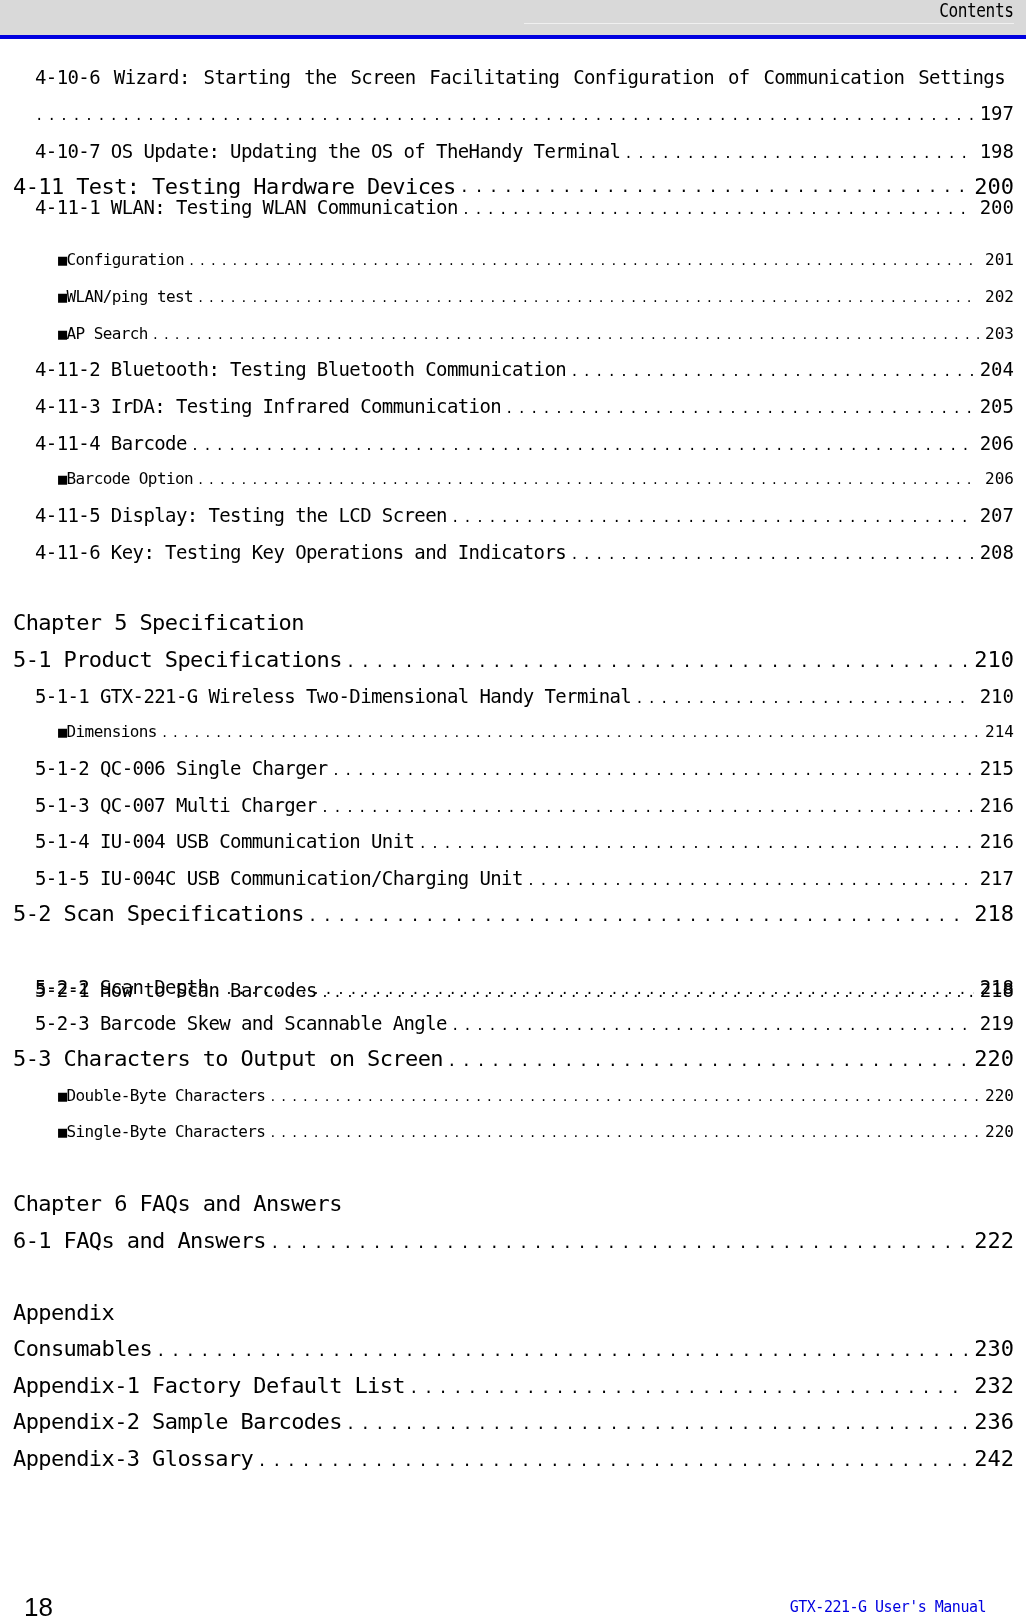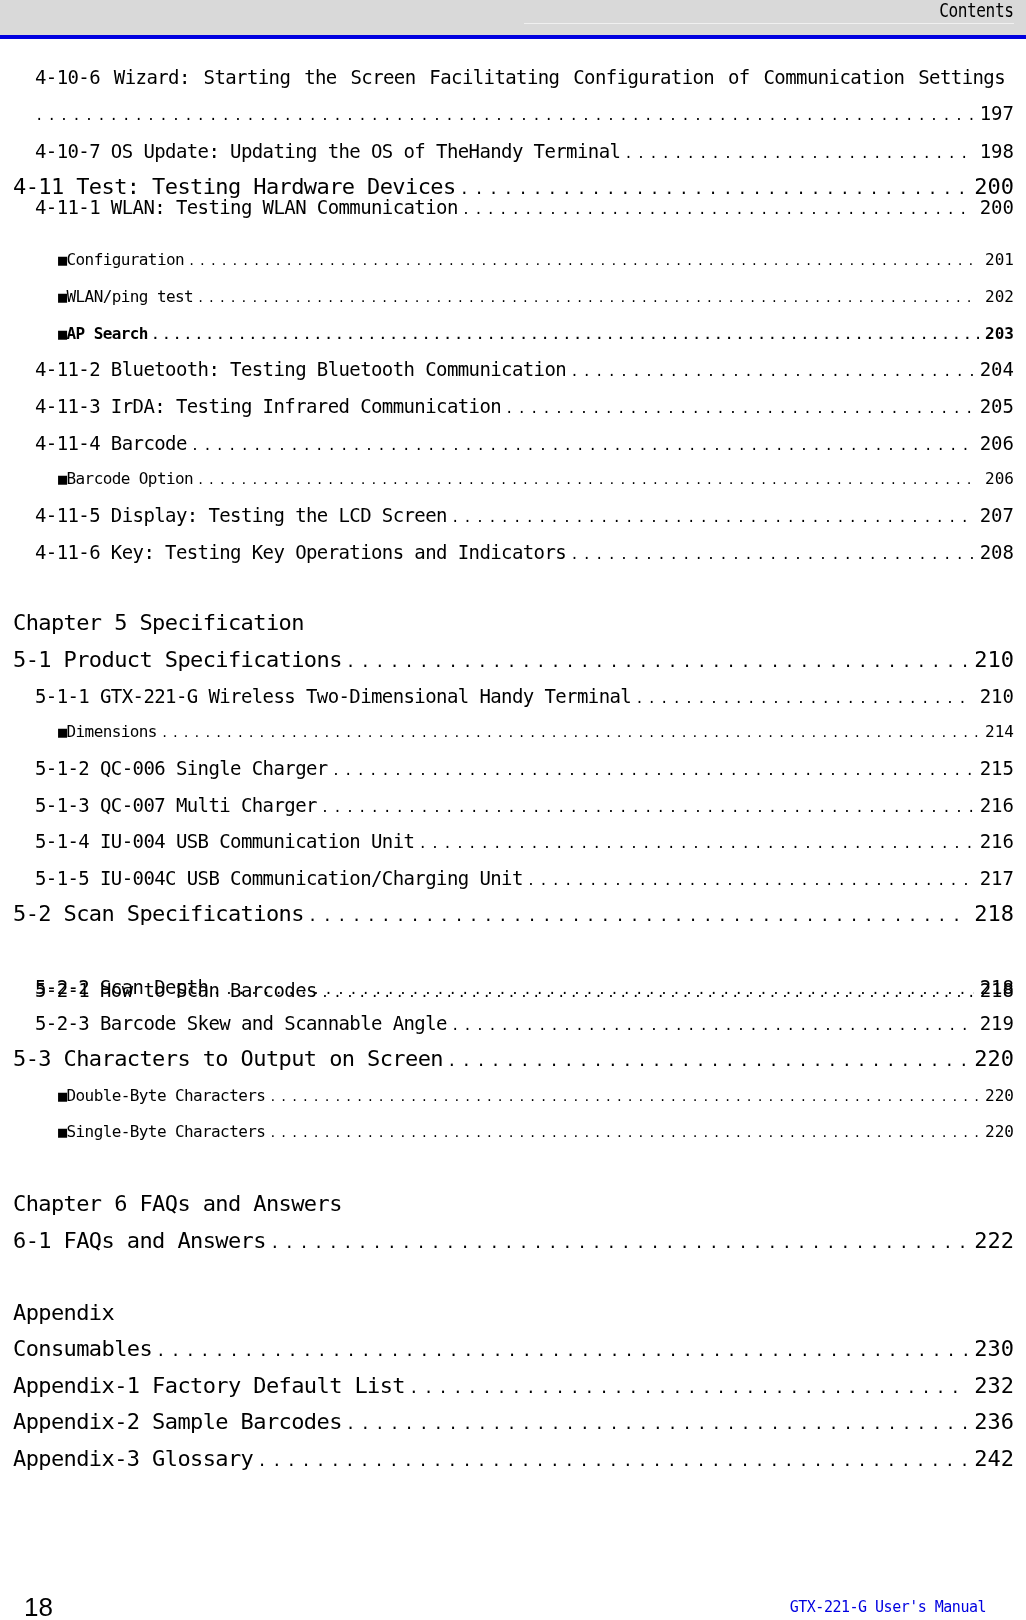--- a/index.html
+++ b/index.html
@@ -127,21 +127,21 @@
     <span class="dots" style="margin-left:0;"></span>
     <span class="page">197</span>
   </div>
 
   <div class="row lvl2" style="top:140px;">
     <span class="label">4-10-7 OS Update: Updating the OS of TheHandy Terminal</span>
     <span class="dots"></span>
     <span class="page">198</span>
   </div>
 
-  <div class="row lvl1" style="top:174px;">
+  <div class="row lvl1" style="top:174px;align-items:center;">
     <span class="label">4-11 Test: Testing Hardware Devices</span>
     <span class="dots"></span>
     <span class="page">200</span>
   </div>
 
   <div class="row lvl2" style="top:196px;">
     <span class="label">4-11-1 WLAN: Testing WLAN Communication</span>
     <span class="dots"></span>
     <span class="page">200</span>
   </div>
@@ -151,21 +151,21 @@
     <span class="dots"></span>
     <span class="page">201</span>
   </div>
 
   <div class="row lvl3" style="top:287px;">
     <span class="label"><span class="sq">■</span><span>WLAN/ping test</span></span>
     <span class="dots"></span>
     <span class="page">202</span>
   </div>
 
-  <div class="row lvl3" style="top:324px;font-weight:bold;">
+  <div class="row lvl3" style="top:324px;">
     <span class="label"><span class="sq">■</span><span>AP Search</span></span>
     <span class="dots"></span>
     <span class="page">203</span>
   </div>
 
   <div class="row lvl2" style="top:358px;">
     <span class="label">4-11-2 Bluetooth: Testing Bluetooth Communication</span>
     <span class="dots"></span>
     <span class="page">204</span>
   </div>

